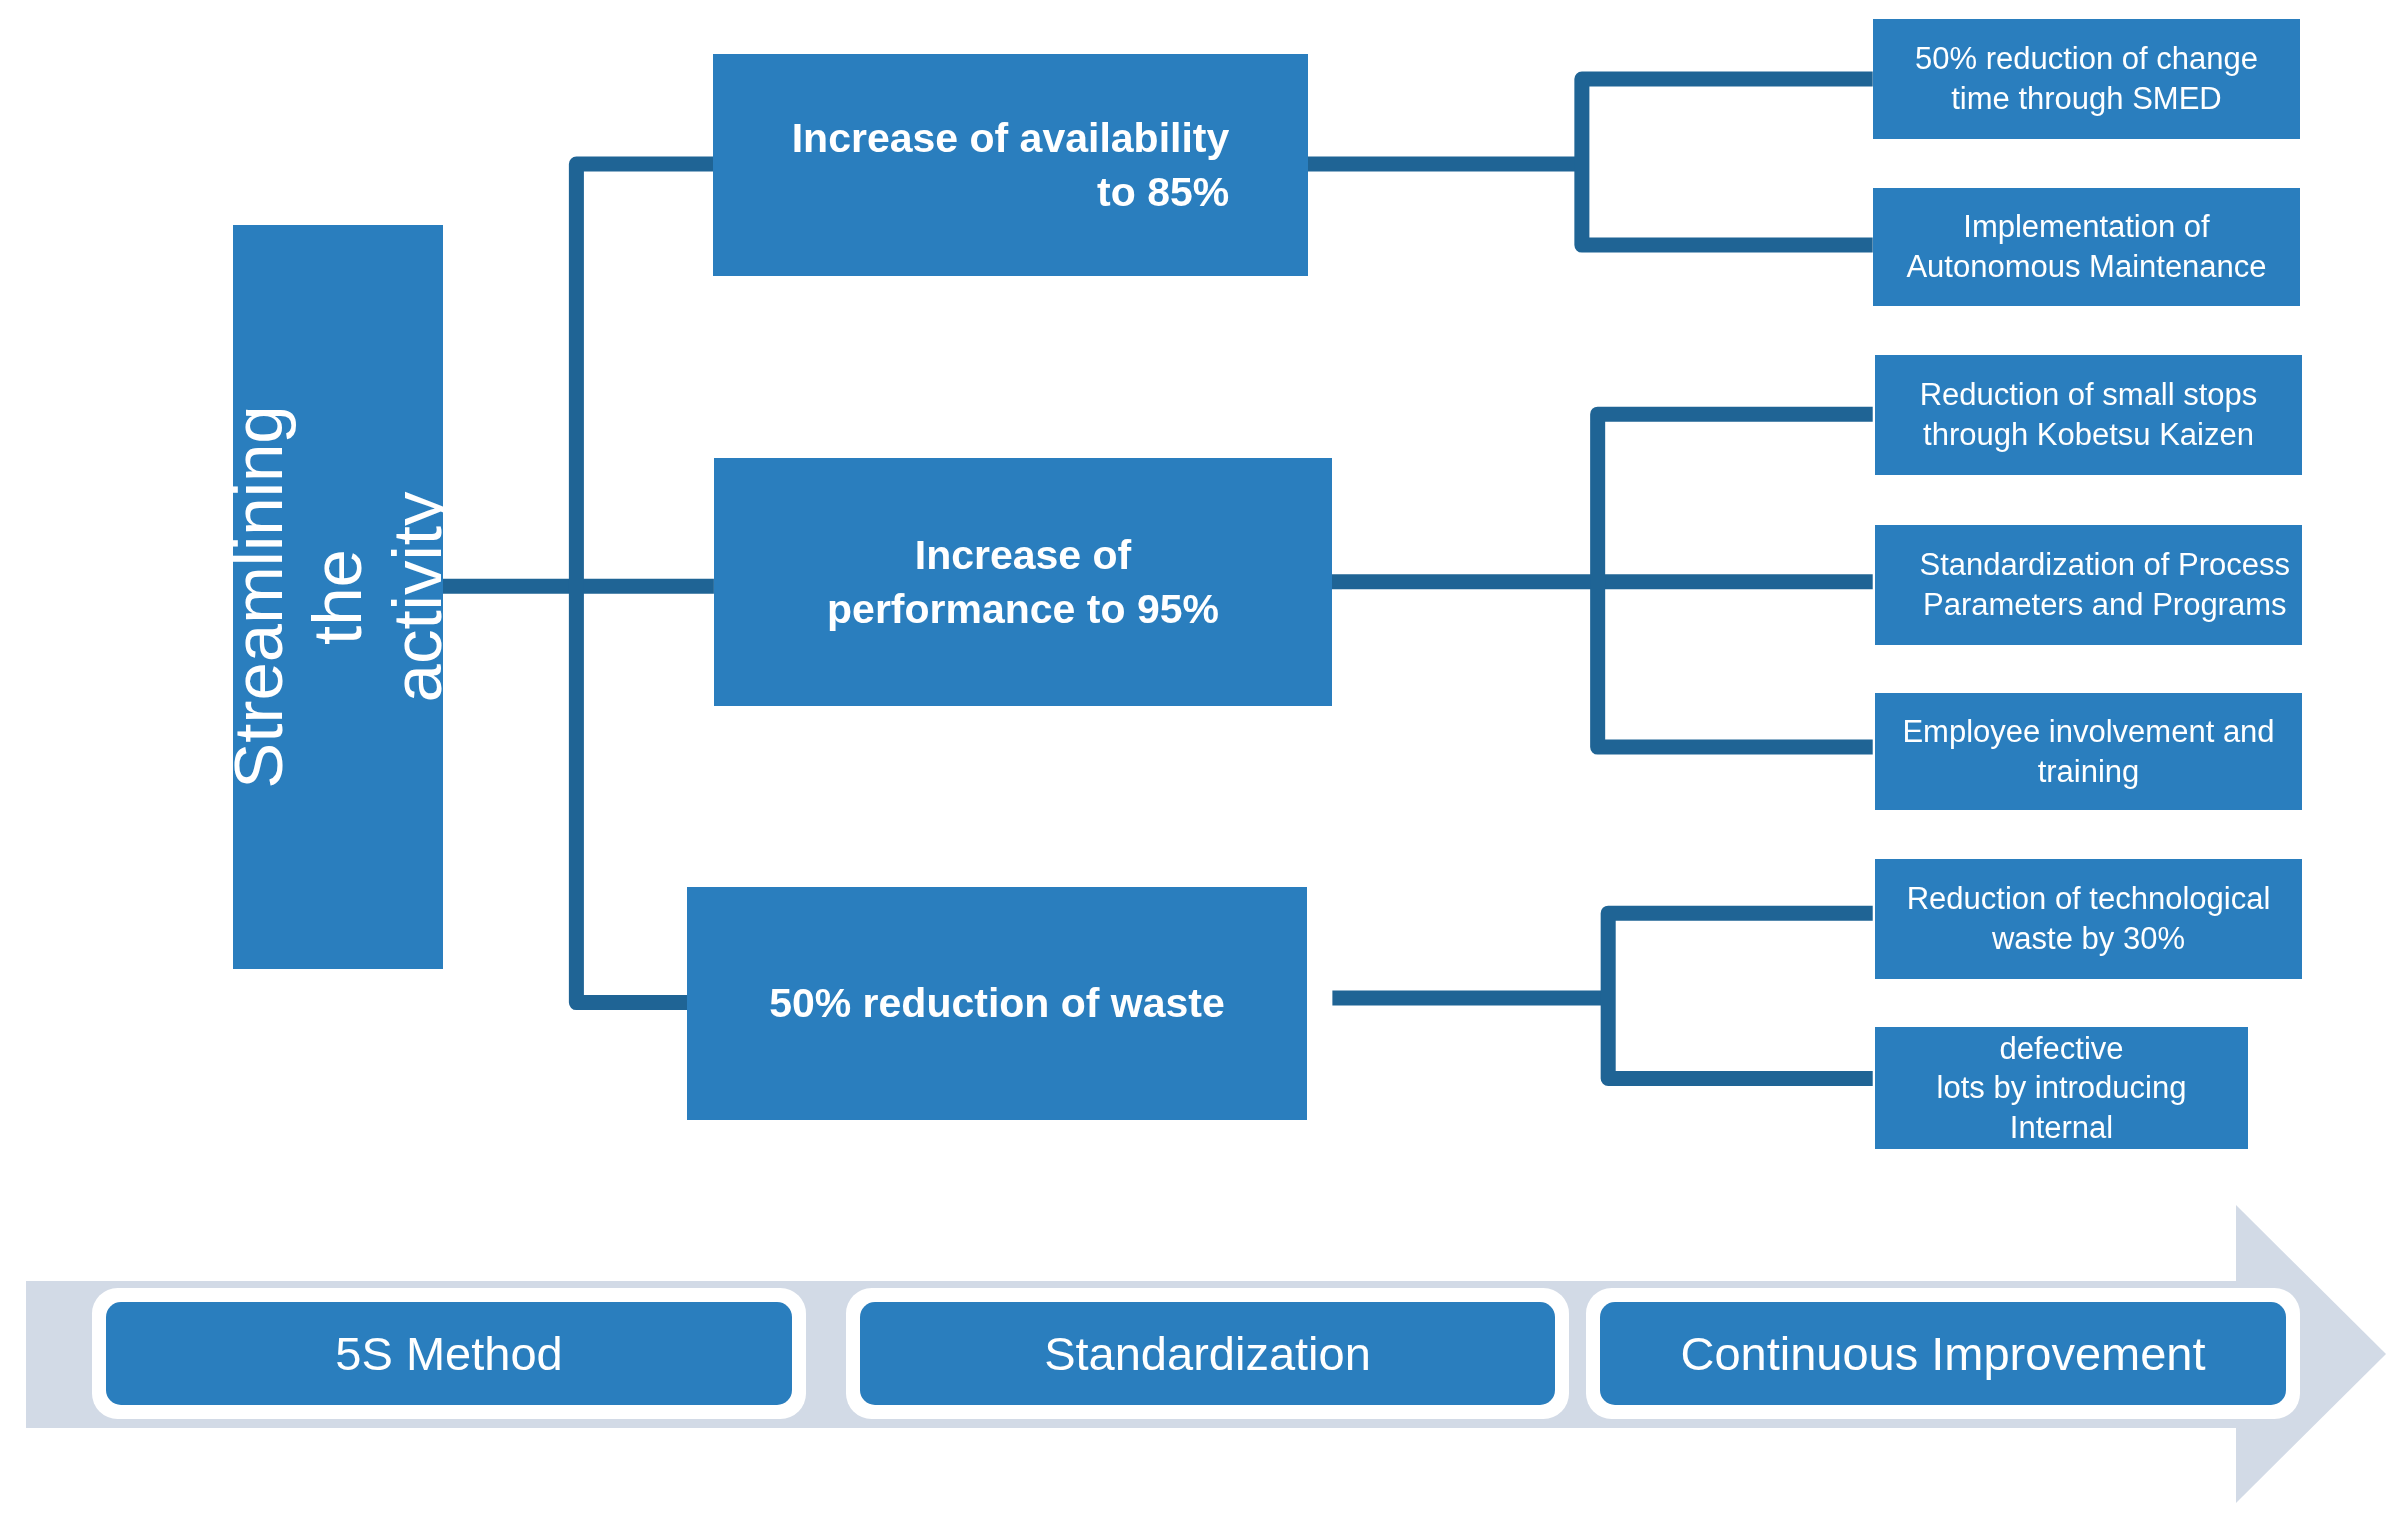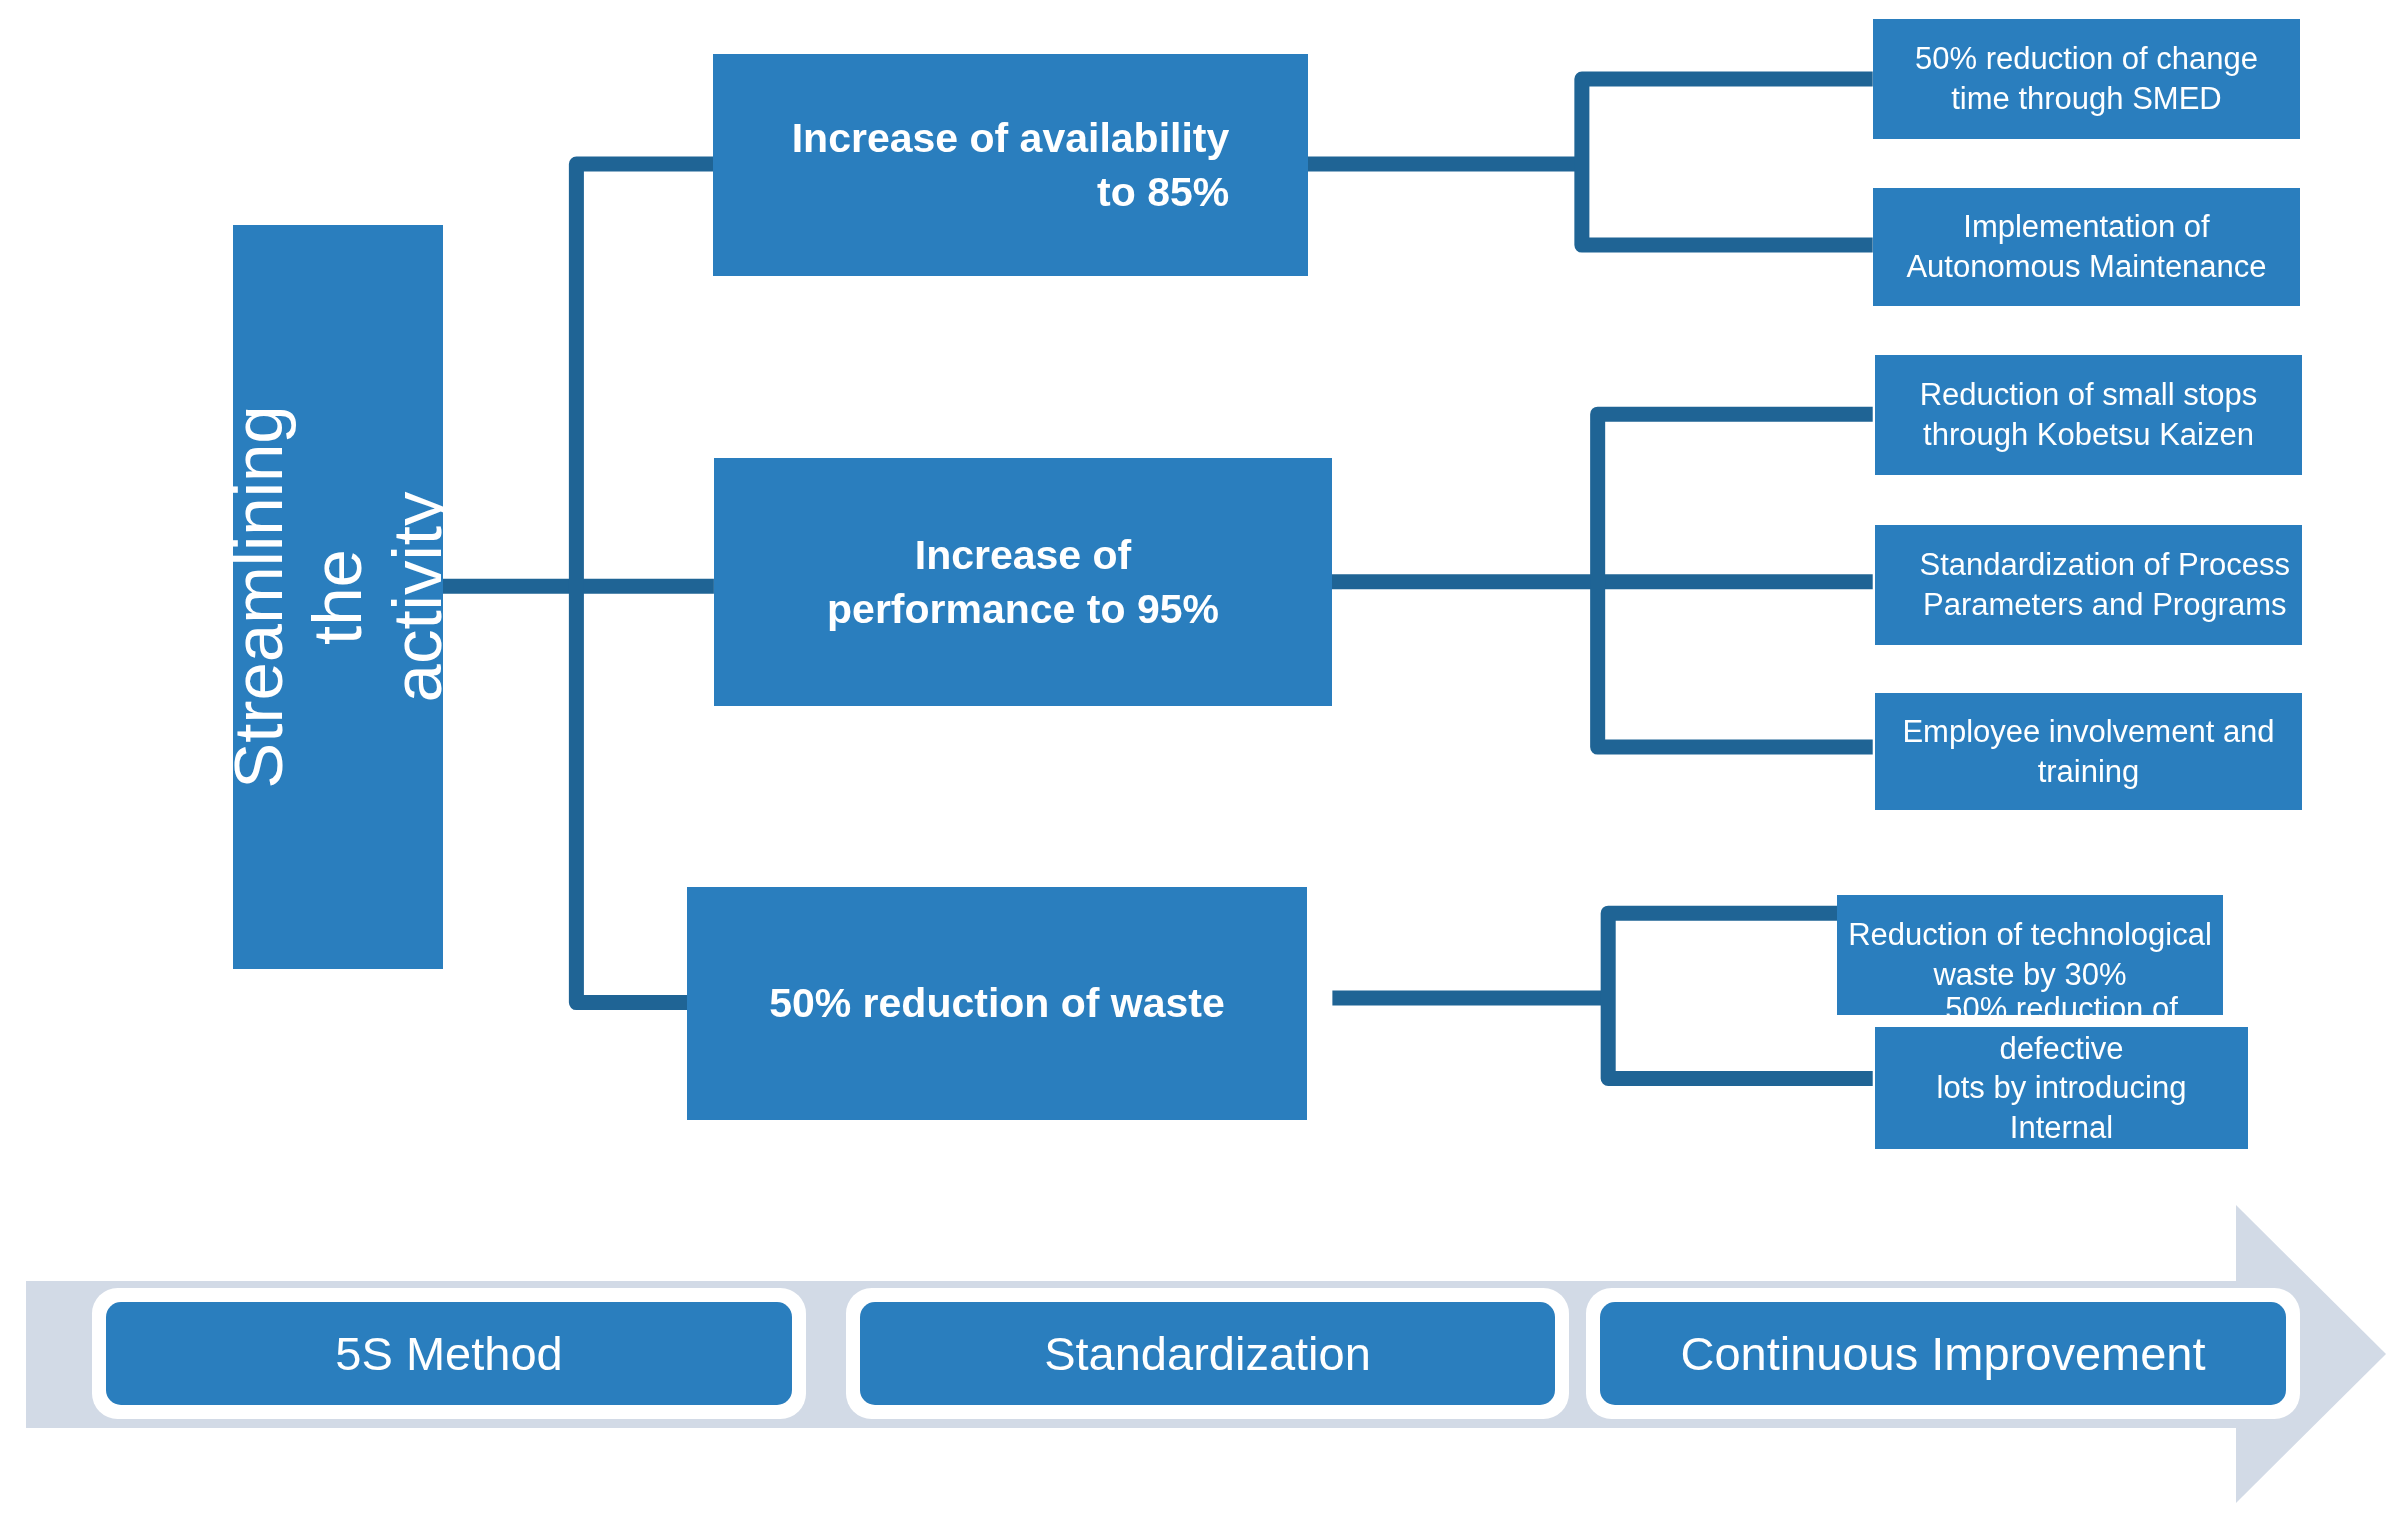--- a/index.html
+++ b/index.html
@@ -106,21 +106,21 @@
 through Kobetsu Kaizen</span>
   </div>
   <div class="node leaf" style="left:1875px;top:525px;width:427px;height:120px;padding-left:40px;">
     <span>Standardization of Process
 Parameters and Programs</span>
   </div>
   <div class="node leaf" style="left:1875px;top:693px;width:427px;height:117px;">
     <span>Employee involvement and
 training</span>
   </div>
-  <div class="node leaf" style="left:1837px;top:859px;width:386px;height:120px;margin-top:36px;">
+  <div class="node leaf" style="left:1875px;top:859px;width:427px;height:120px;">
     <span>Reduction of technological
 waste by 30%</span>
   </div>
   <div class="node leaf" style="left:1875px;top:1027px;width:373px;height:122px;">
     <span>50% reduction of defective
 lots by introducing Internal
 Complaints</span>
   </div>
 
   <div class="band-shaft" style="left:26px;top:1281px;width:2214px;height:147px;"></div>

